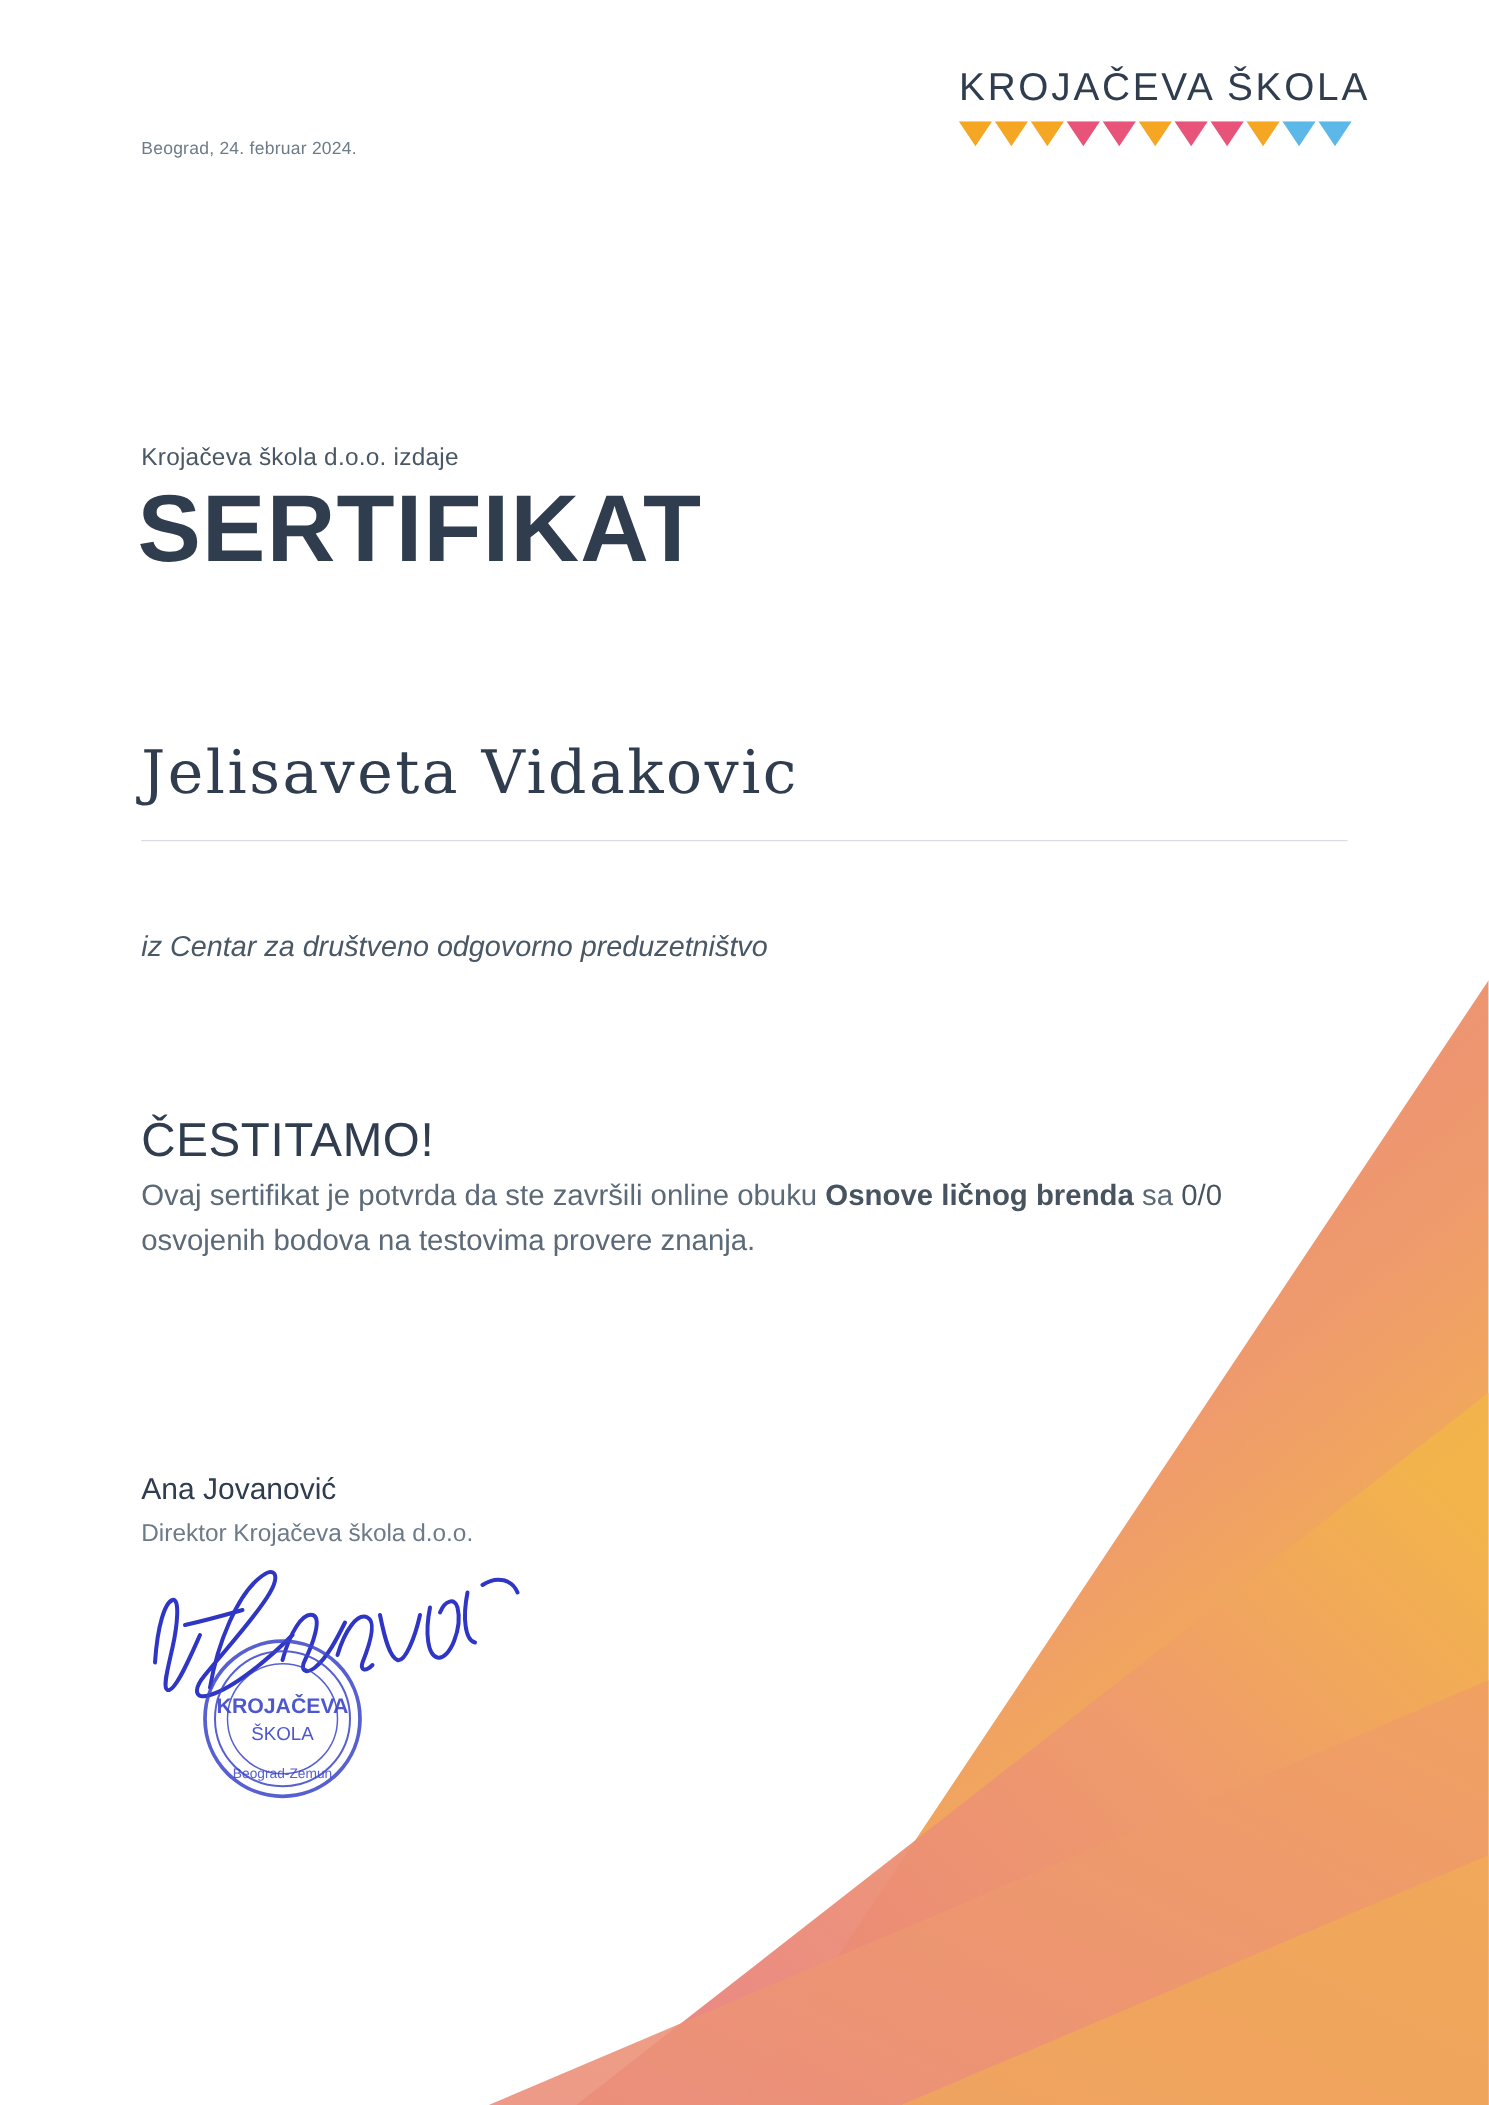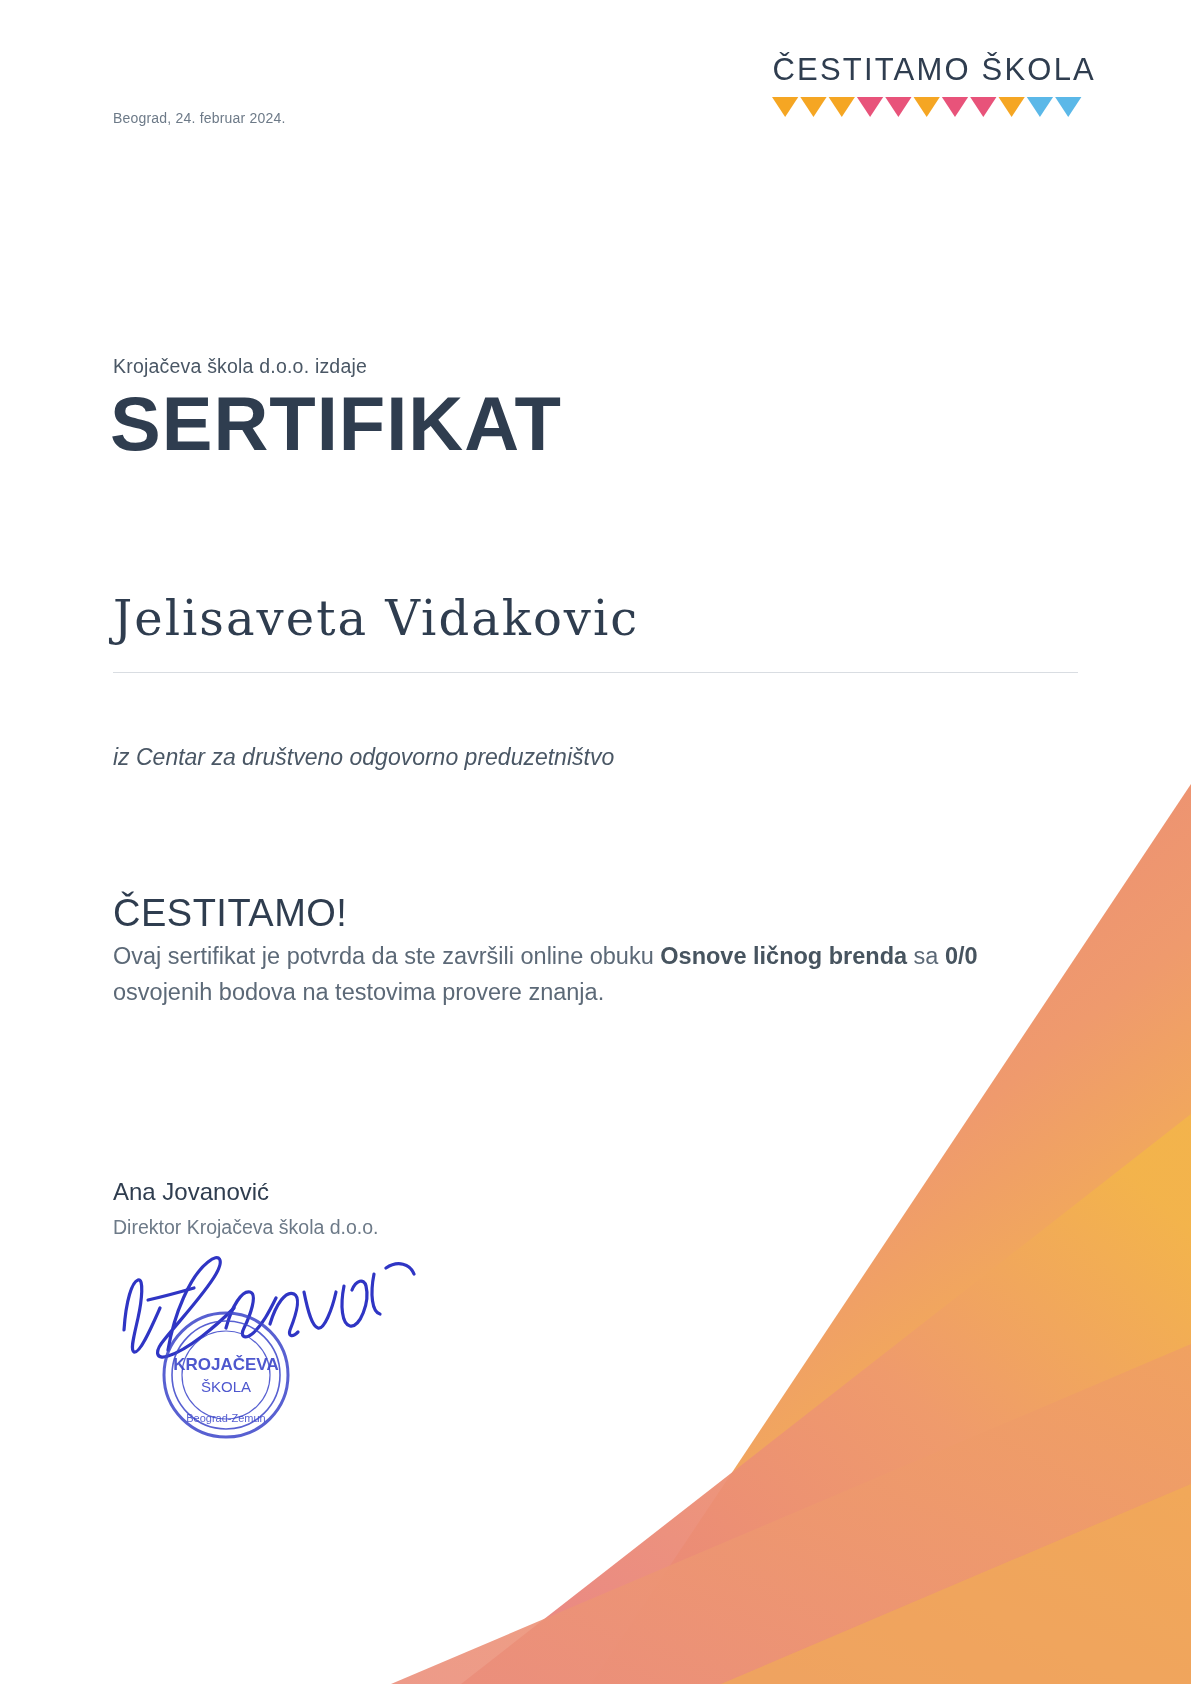--- a/index.html
+++ b/index.html
@@ -123,21 +123,21 @@
     width: 900px;
     font-size: 23.5px;
     line-height: 1.55;
     color: #5c6977;
   }
   .body-text b {
     color: #47545f;
     font-weight: bold;
   }
   .score {
-    font-weight: bold;
+    font-weight: normal;
     color: #47545f;
     margin-top: 21px;
   }
 
   
   .sig-name {
     position: absolute;
     top: 1178px;
     left: 113px;
     font-size: 24px;
@@ -178,21 +178,21 @@
       <stop offset="100%" stop-color="#f0a062"></stop>
     </linearGradient>
   </defs>
   <polygon points="800,0 800,900 200,900" fill="url(#gradA)"></polygon>
   <polygon points="800,330 800,900 70,900" fill="url(#gradB)" opacity="0.95"></polygon>
   <polygon points="800,560 800,900 0,900" fill="url(#gradC)" opacity="0.9"></polygon>
   <polygon points="800,700 800,900 330,900" fill="#f2b04e" opacity="0.55"></polygon>
 </svg>
 
 <div class="logo-block">
-  <div class="logo-wordmark">ČESTITAMO ŠKOLA</div>
+  <div class="logo-wordmark">KROJAČEVA ŠKOLA</div>
   <svg class="logo-pattern" viewBox="0 0 320 22" preserveAspectRatio="none">
     <polygon points="0,0 26,0 13,20" fill="#f5a623"></polygon>
     <polygon points="28,0 54,0 41,20" fill="#f5a623"></polygon>
     <polygon points="56,0 82,0 69,20" fill="#f5a623"></polygon>
     <polygon points="84,0 110,0 97,20" fill="#e8537a"></polygon>
     <polygon points="112,0 138,0 125,20" fill="#e8537a"></polygon>
     <polygon points="140,0 166,0 153,20" fill="#f5a623"></polygon>
     <polygon points="168,0 194,0 181,20" fill="#e8537a"></polygon>
     <polygon points="196,0 222,0 209,20" fill="#e8537a"></polygon>
     <polygon points="224,0 250,0 237,20" fill="#f5a623"></polygon>

